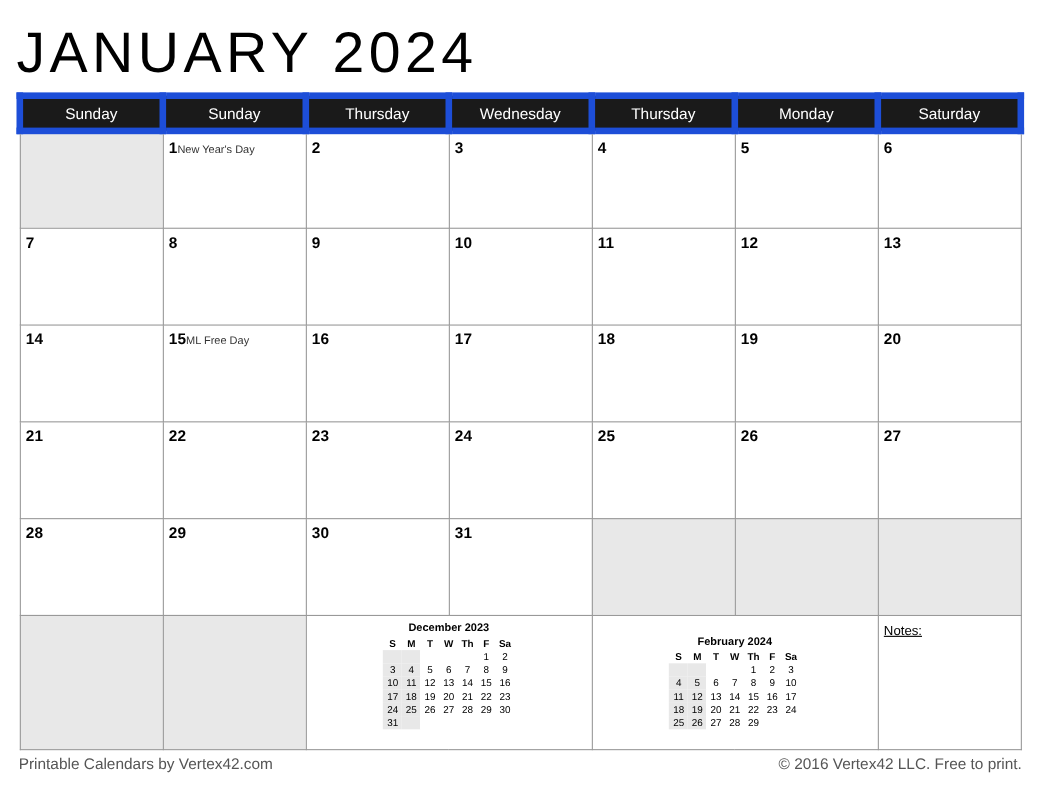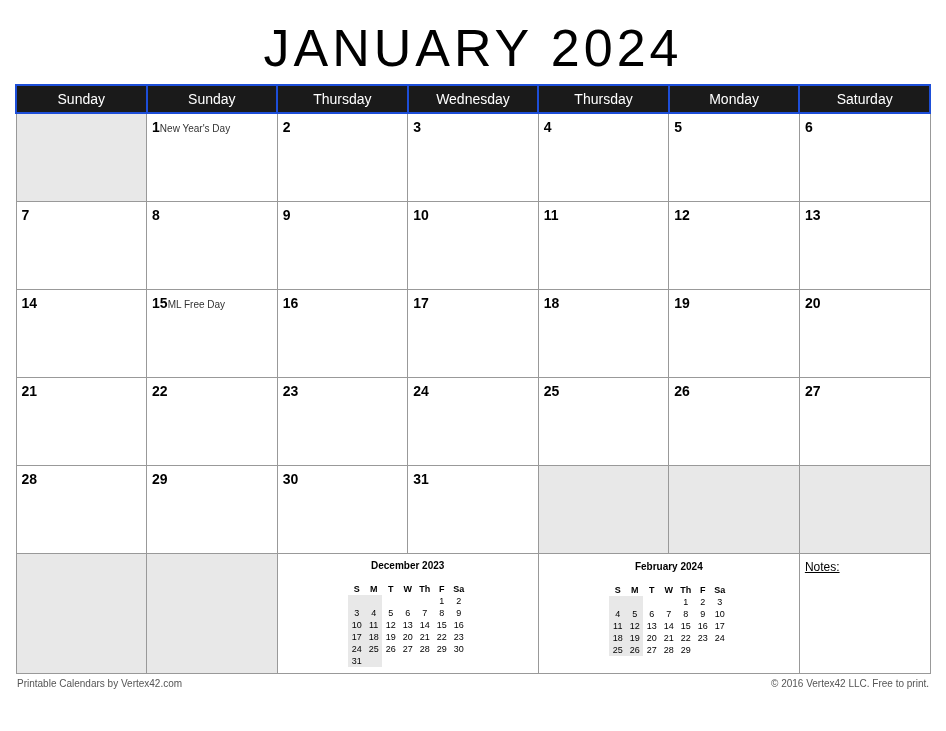--- a/index.html
+++ b/index.html
@@ -7,39 +7,38 @@
       font-family: Arial, sans-serif;
       background: white;
       width: 946px;
       min-height: 731px;
     }
     .page {
       width: 946px;
       padding: 10px 15px 5px 15px;
     }
     .month-title {
-      text-align: center;
       font-size: 52px;
       font-weight: 300;
       letter-spacing: 4px;
       padding: 8px 0 6px 0;
       color: #000;
     }
     .calendar-table {
       width: 100%;
       border-collapse: collapse;
     }
     .calendar-table th {
       background: #1a1a1a;
       color: white;
       text-align: center;
       padding: 5px 0;
       font-size: 14px;
       font-weight: normal;
-      border: 2px solid #1d4ed8;
+      border: 6px solid #1d4ed8;
     }
     .calendar-table td {
       border: 1px solid #999;
       vertical-align: top;
       width: calc(100% / 7);
       height: 88px;
       padding: 4px 5px;
       background: white;
     }
     .calendar-table td.outside-month {
@@ -61,21 +60,21 @@
       border: 1px solid #999;
       vertical-align: top;
     }
     .mini-cal-container {
       font-size: 10px;
       text-align: center;
     }
     .mini-cal-container .mini-title {
       font-weight: bold;
       font-size: 10px;
-      margin-bottom: 12px;
+      margin-bottom: 2px;
     }
     .mini-cal-table {
       border-collapse: collapse;
       margin: 0 auto;
     }
     .mini-cal-table th {
       background: transparent;
       color: #000;
       font-size: 9px;
       font-weight: bold;
@@ -94,21 +93,21 @@
     .notes-cell {
       padding: 6px 8px;
       vertical-align: top;
       font-size: 12px;
       border: 1px solid #999;
       text-decoration: underline;
     }
     .footer {
       display: flex;
       justify-content: space-between;
-      font-size: 10px;
+      font-size: 14px;
       color: #555;
       padding: 4px 2px;
     }
     .mini-calendars-row td:nth-child(1),
     .mini-calendars-row td:nth-child(2) {
       background: #e8e8e8;
     }
   </style>
 </head>
 <body>
@@ -242,21 +241,21 @@
                     <td></td>
                     <td></td>
                     <td></td>
                     <td></td>
                     <td></td>
                   </tr>
                 </tbody>
               </table>
             </div>
           </td>
-          <td colspan="2" style="text-align: center; vertical-align: top; padding: 7px 5px;">
+          <td colspan="2" style="text-align: center; vertical-align: top; padding: 18px 5px;">
             <div class="mini-cal-container">
               <div class="mini-title">February 2024</div>
               <table class="mini-cal-table">
                 <tbody>
                   <tr>
                     <th>S</th>
                     <th>M</th>
                     <th>T</th>
                     <th>W</th>
                     <th>Th</th>

